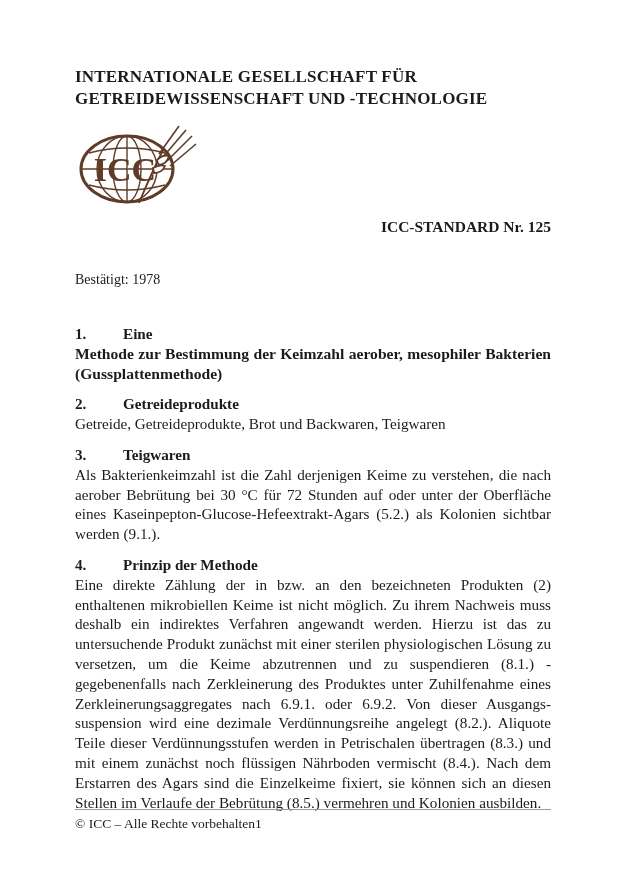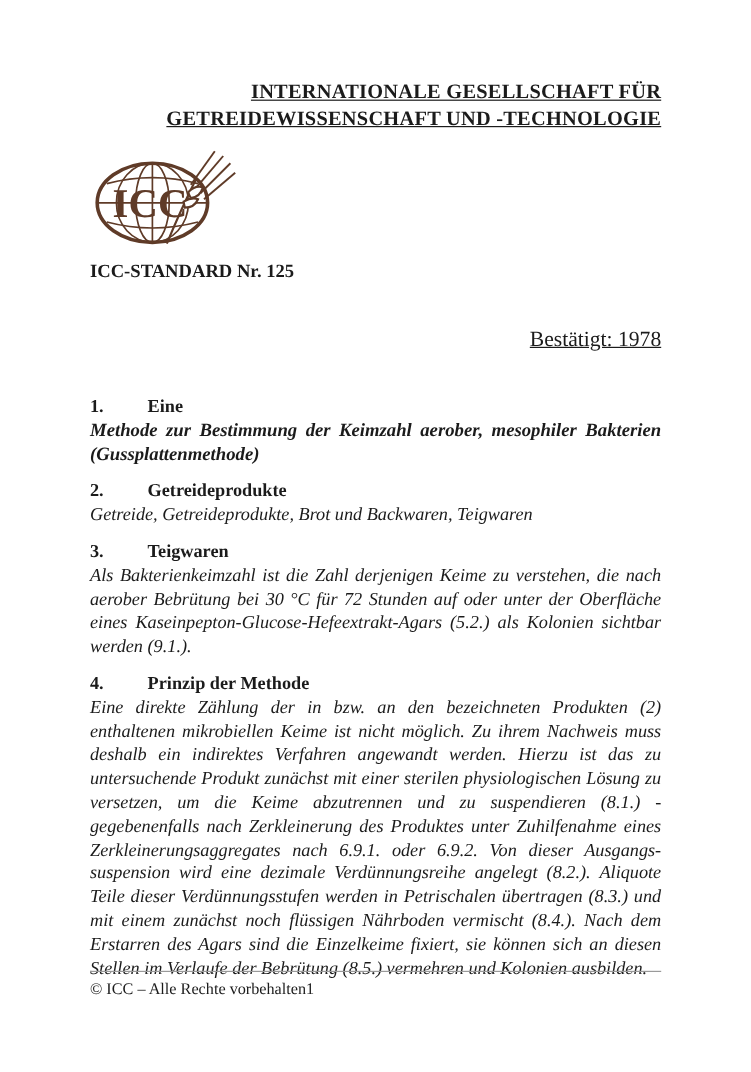--- a/index.html
+++ b/index.html
@@ -8,59 +8,55 @@
     width:626px;height:893px;
     background:#ffffff;
     font-family:"Liberation Serif", serif;
     color:#1b1b1b;
     overflow:hidden;
     margin:0 auto;
   }
   .content{padding:0 75px;}
   .doc-header{
     margin-top:66px;
-    text-align:right;
+    text-align:left;
     font-weight:bold;
     font-size:17px;
     line-height:22px;
     letter-spacing:0.2px;
-    text-decoration:underline;
   }
   .logo-wrap{
     text-align:left;
     margin-top:14px;
     height:82px;
   }
   .standard-title{
-    text-align:left;
+    text-align:right;
     font-weight:bold;
     font-size:15.5px;
     margin-top:12px;
   }
   .confirmed{
-    text-align:right;
-    font-size:18px;
+    font-size:14px;
     margin-top:36px;
-    text-decoration:underline;
   }
   .sections{margin-top:36px;}
   .section{margin-bottom:11px;}
   .sec-heading{
     display:flex;
     font-weight:bold;
     font-size:15.2px;
     line-height:19.8px;
   }
   .sec-num{width:48px;flex:0 0 48px;}
   .sec-body{
     margin:0;
     font-size:15.2px;
     line-height:19.8px;
     text-align:justify;
-    font-style:italic;
   }
   .sec-body.bold{font-weight:bold;font-size:15.6px;}
   .footer{
     position:absolute;
     left:75px;right:75px;top:809px;
     border-top:1px solid #9a9a9a;
     padding-top:6px;
     display:flex;
     justify-content:flex-start;
     font-size:13.5px;

